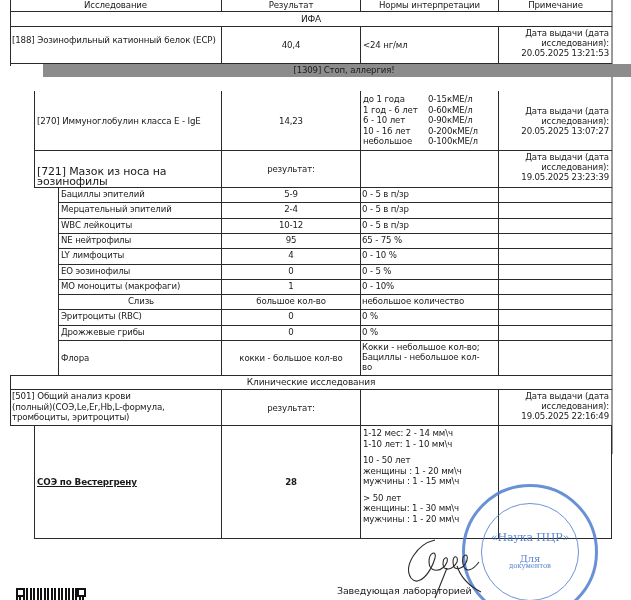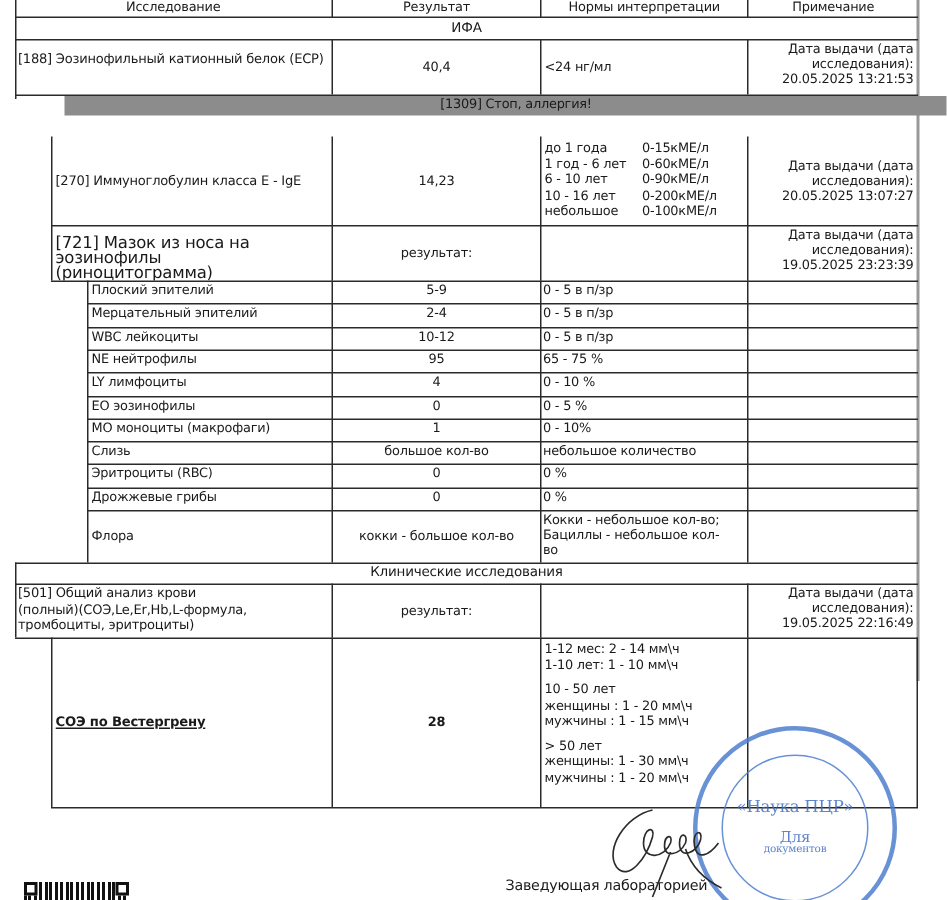--- a/index.html
+++ b/index.html
@@ -104,41 +104,40 @@
   </div>
   <div class="vline" style="left:221px; top:91px; height:59px;"></div>
   <div class="vline" style="left:360px; top:91px; height:59px;"></div>
   <div class="vline" style="left:498px; top:91px; height:59px;"></div>
   <div class="hline" style="left:34px; top:150px; width:578px;"></div>
 
   <div class="vline" style="left:34px; top:150px; height:37px;"></div>
   <div class="cell vmid" style="left:37px; top:151px; width:184px; height:36px; font-size:11px;align-items:flex-end;">
     <div>
       <div>[721] Мазок из носа на эозинофилы</div>
-      <div>(риноцитограмма)</div>
     </div>
   </div>
   <div class="cell vmid center" style="left:222px; top:151px; width:138px; height:36px;">результат:</div>
   <div class="cell right" style="left:499px; top:152px; width:112px; height:36px; padding-right:2px;">
     <div>Дата выдачи (дата</div>
     <div>исследования):</div>
     <div>19.05.2025 23:23:39</div>
   </div>
   <div class="vline" style="left:221px; top:150px; height:37px;"></div>
   <div class="vline" style="left:360px; top:150px; height:37px;"></div>
   <div class="vline" style="left:498px; top:150px; height:37px;"></div>
   <div class="hline" style="left:34px; top:187px; width:578px;"></div>
 
   <div class="vline" style="left:58px; top:187px; height:188px;"></div>
   <div class="vline" style="left:221px; top:187px; height:188px;"></div>
   <div class="vline" style="left:360px; top:187px; height:188px;"></div>
   <div class="vline" style="left:498px; top:187px; height:188px;"></div>
 
   <div>
-    <div class="cell" style="left:61px; top:189px; width:160px; height:13px;">Плоский эпителий</div>
+    <div class="cell" style="left:61px; top:189px; width:160px; height:13px;">Бациллы эпителий</div>
     <div class="cell center" style="left:222px; top:189px; width:138px; height:13px;">5-9</div>
     <div class="cell" style="left:362px; top:189px; width:136px; height:13px;">0 - 5 в п/зр</div>
     <div class="hline" style="left:58px; top:202px; width:554px;"></div>
   </div>
   <div>
     <div class="cell" style="left:61px; top:204px; width:160px; height:13px;">Мерцательный эпителий</div>
     <div class="cell center" style="left:222px; top:204px; width:138px; height:13px;">2-4</div>
     <div class="cell" style="left:362px; top:204px; width:136px; height:13px;">0 - 5 в п/зр</div>
     <div class="hline" style="left:58px; top:218px; width:554px;"></div>
   </div>
@@ -166,21 +165,21 @@
     <div class="cell" style="left:362px; top:266px; width:136px; height:13px;">0 - 5 %</div>
     <div class="hline" style="left:58px; top:279px; width:554px;"></div>
   </div>
   <div>
     <div class="cell" style="left:61px; top:281px; width:160px; height:13px;">MO моноциты (макрофаги)</div>
     <div class="cell center" style="left:222px; top:281px; width:138px; height:13px;">1</div>
     <div class="cell" style="left:362px; top:281px; width:136px; height:13px;">0 - 10%</div>
     <div class="hline" style="left:58px; top:294px; width:554px;"></div>
   </div>
   <div>
-    <div class="cell" style="left:61px; top:296px; width:160px; height:13px;">Слизь</div>
+    <div class="cell" style="left:61px; top:296px; width:160px; height:13px;text-align:center;">Слизь</div>
     <div class="cell center" style="left:222px; top:296px; width:138px; height:13px;">большое кол-во</div>
     <div class="cell" style="left:362px; top:296px; width:136px; height:13px;">небольшое количество</div>
     <div class="hline" style="left:58px; top:309px; width:554px;"></div>
   </div>
   <div>
     <div class="cell" style="left:61px; top:311px; width:160px; height:13px;">Эритроциты (RBC)</div>
     <div class="cell center" style="left:222px; top:311px; width:138px; height:13px;">0</div>
     <div class="cell" style="left:362px; top:311px; width:136px; height:13px;">0 %</div>
     <div class="hline" style="left:58px; top:325px; width:554px;"></div>
   </div>

